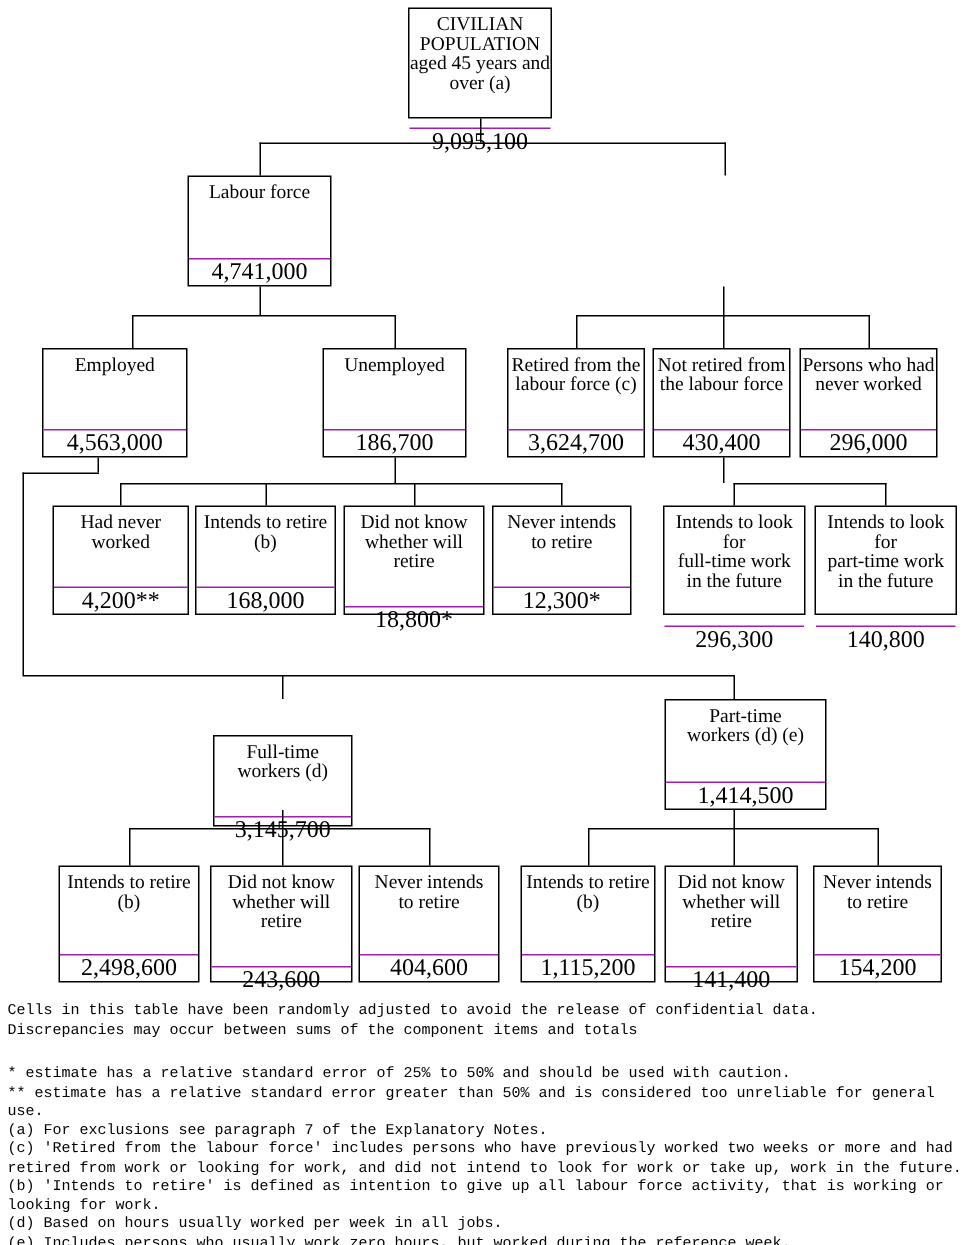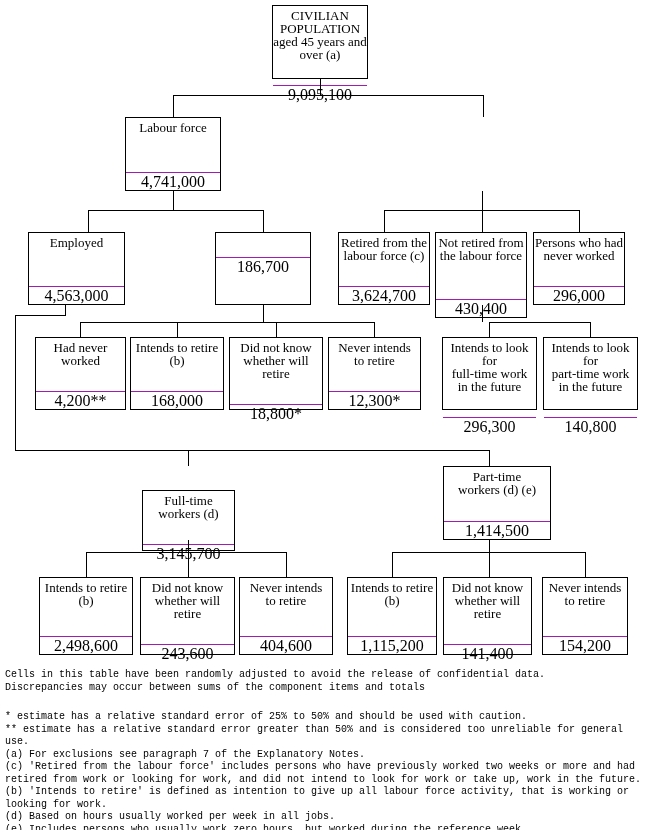--- a/index.html
+++ b/index.html
@@ -62,28 +62,29 @@
   <div class="node" style="left:125px;top:117px;width:96px;height:74px">
     <div class="node-label">Labour force</div>
     <div class="node-value">4,741,000</div>
   </div>
 
   <div class="node" style="left:28px;top:232px;width:97px;height:73px">
     <div class="node-label">Employed</div>
     <div class="node-value">4,563,000</div>
   </div>
   <div class="node" style="left:215px;top:232px;width:96px;height:73px">
+    <div class="node-label">Unemployed</div>
     <div class="node-value">186,700</div>
   </div>
   <div class="node" style="left:338px;top:232px;width:92px;height:73px">
     <div class="node-label">Retired from the
 labour force (c)</div>
     <div class="node-value">3,624,700</div>
   </div>
-  <div class="node" style="left:435px;top:232px;width:92px;height:86px">
+  <div class="node" style="left:435px;top:232px;width:92px;height:73px">
     <div class="node-label">Not retired from
 the labour force</div>
     <div class="node-value">430,400</div>
   </div>
   <div class="node" style="left:533px;top:232px;width:92px;height:73px">
     <div class="node-label">Persons who had
 never worked</div>
     <div class="node-value">296,000</div>
   </div>
 

